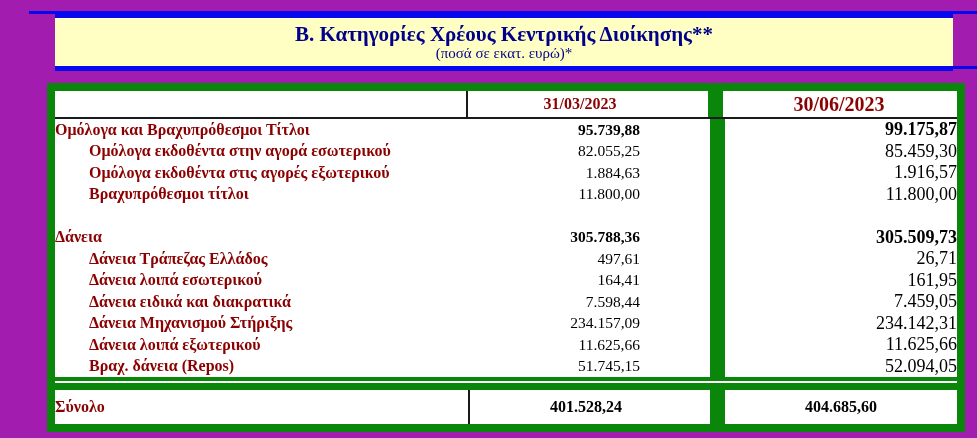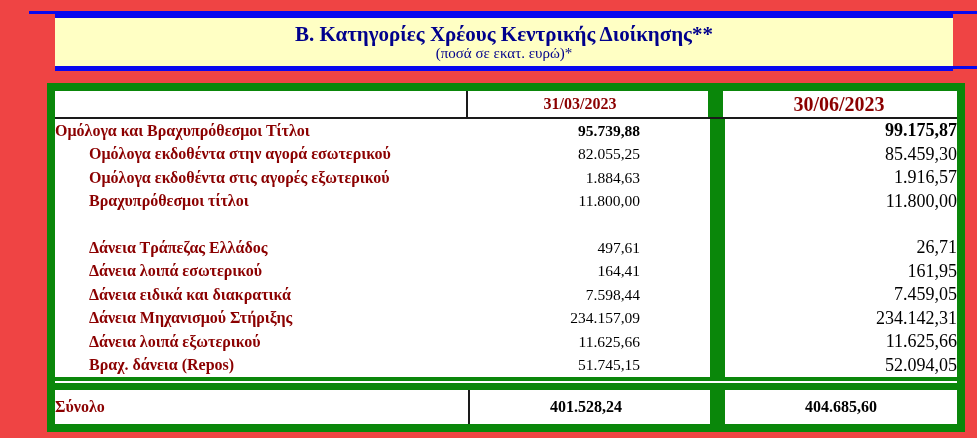--- a/index.html
+++ b/index.html
@@ -5,21 +5,21 @@
   :root{
     --navy:#00008c;
     --blue:#0808ee;
     --yellow:#ffffc4;
     --green:#0a870a;
     --darkred:#8b0000;
     --line:#1a1a1a;
   }
   html,body{margin:0;padding:0;background:#ffffff;}
   body{font-family:"Liberation Serif", serif;}
-  .stage{position:relative;width:977px;height:438px;background:#ef4444;overflow:hidden;}
+  .stage{position:relative;width:977px;height:438px;background:#a21caf;overflow:hidden;}
 
   
   .rule-top{position:absolute;left:29px;top:11px;width:948px;height:3px;background:var(--blue);}
   .rule-bottom-ext{position:absolute;left:940px;top:66px;width:37px;height:3px;background:var(--blue);}
 
   
   .title-box{
     position:absolute;left:55px;top:13px;width:898px;height:58px;box-sizing:border-box;
     background:var(--yellow);
     border-top:5px solid var(--blue);border-bottom:5px solid var(--blue);
@@ -96,20 +96,25 @@
         <div class="row sub">
           <div class="cell lbl">Βραχυπρόθεσμοι τίτλοι</div>
           <div class="cell c1">11.800,00</div>
           <div class="cell c2">11.800,00</div>
         </div>
         <div class="row">
           <div class="cell lbl"></div>
           <div class="cell c1"></div>
           <div class="cell c2"></div>
         </div>
+        <div class="row bold">
+          <div class="cell lbl">Δάνεια</div>
+          <div class="cell c1">305.788,36</div>
+          <div class="cell c2">305.509,73</div>
+        </div>
         <div class="row sub">
           <div class="cell lbl">Δάνεια Τράπεζας Ελλάδος</div>
           <div class="cell c1">497,61</div>
           <div class="cell c2">26,71</div>
         </div>
         <div class="row sub">
           <div class="cell lbl">Δάνεια λοιπά εσωτερικού</div>
           <div class="cell c1">164,41</div>
           <div class="cell c2">161,95</div>
         </div>

